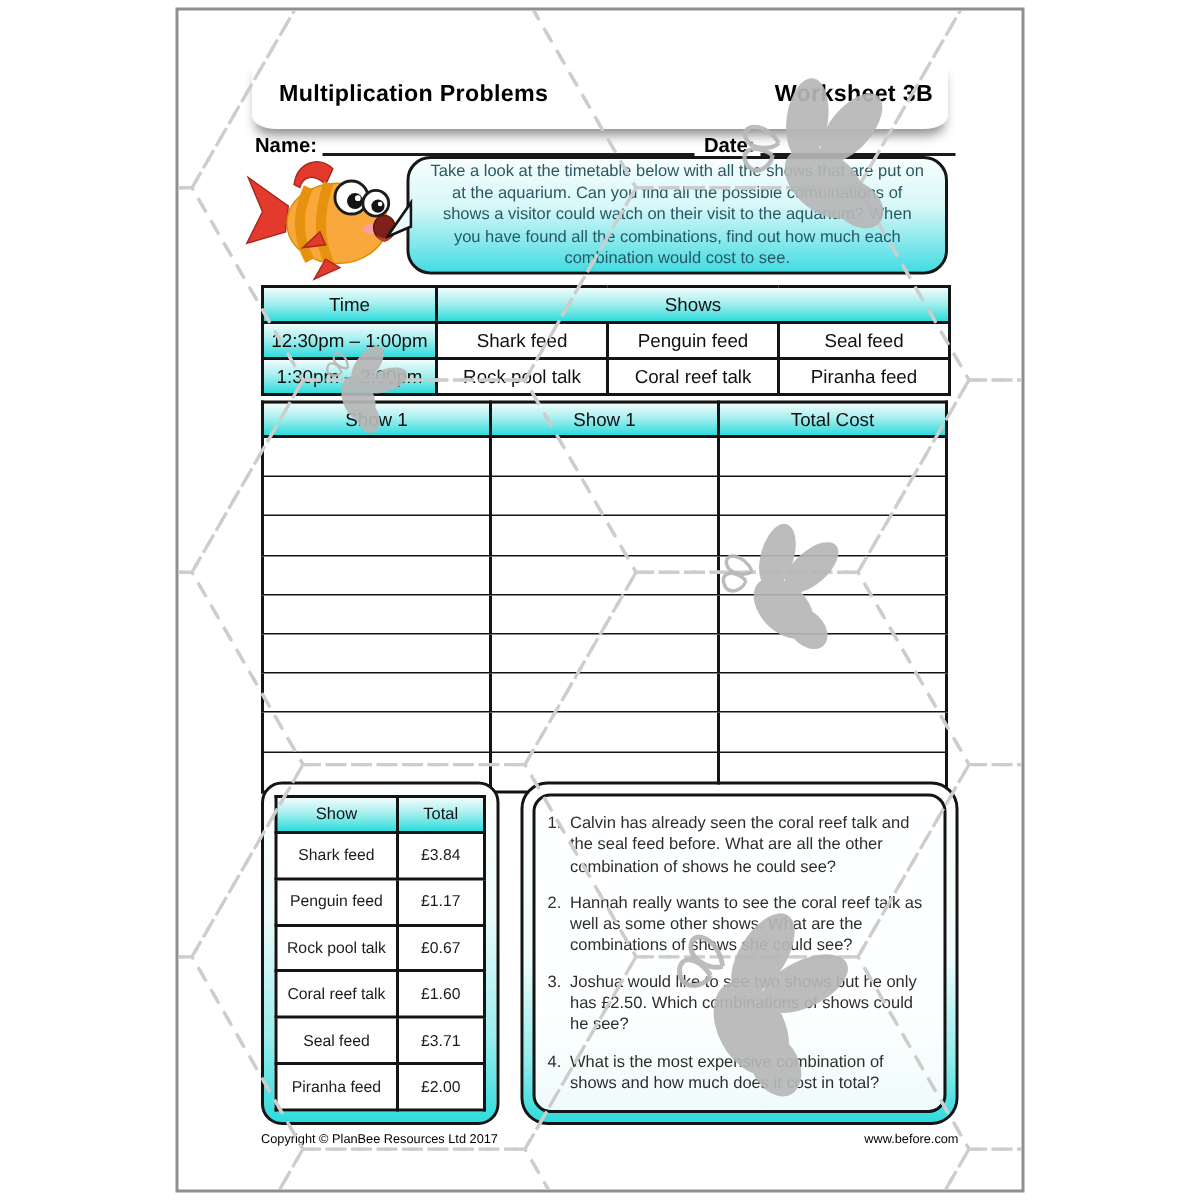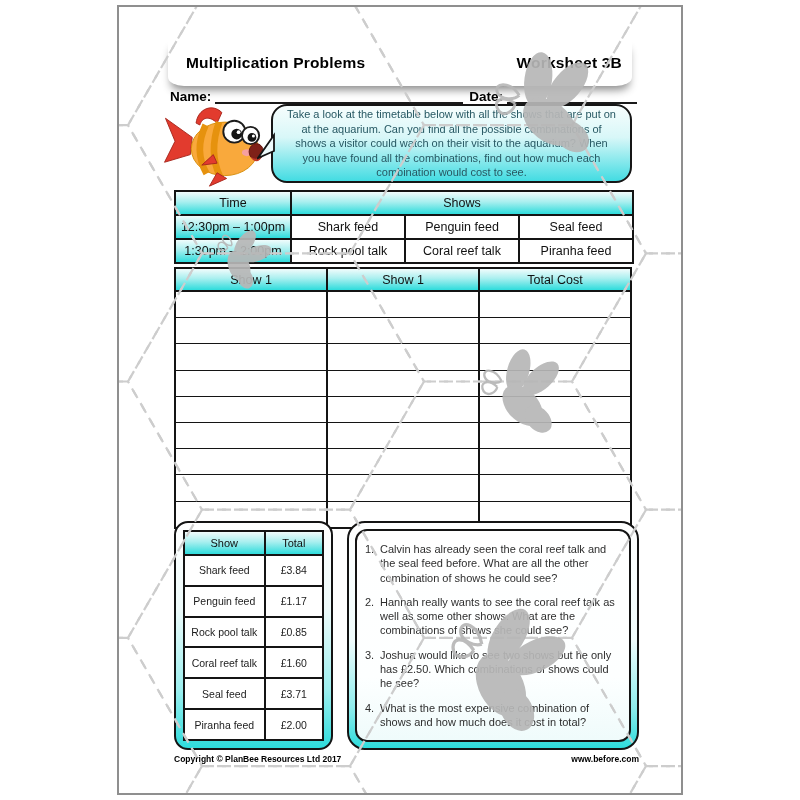--- a/index.html
+++ b/index.html
@@ -75,21 +75,21 @@
     height:100%;box-sizing:border-box;border:2px solid #141414;border-radius:12px;
     background:linear-gradient(180deg,#ffffff 0%,#fdffff 70%,#effbfb 100%);
     padding:11px 8px 5px 8px;display:flex;flex-direction:column;gap:10px;
   }
   .q{display:flex;font-size:11px;line-height:1.3;color:#2e2e2e;}
   .q-num{flex:0 0 15px;}
   .q-text{flex:1;}
 
   .footer{
     position:absolute;left:55px;top:747px;width:465px;display:flex;justify-content:space-between;
-    font-weight:bold;font-size:8.5px;color:#000;z-index:1;
+    font-weight:normal;font-size:8.5px;color:#000;z-index:1;
   }
   .watermark{position:absolute;left:0;top:0;width:562px;height:786px;z-index:9;pointer-events:none;}
 </style>
 </head>
 <body>
 
 <div class="frame">
 
   <div class="header-band">
     <span class="doc-title">Multiplication Problems</span>
@@ -238,21 +238,21 @@
           <tr>
             <td>Shark feed</td>
             <td>£3.84</td>
           </tr>
           <tr>
             <td>Penguin feed</td>
             <td>£1.17</td>
           </tr>
           <tr>
             <td>Rock pool talk</td>
-            <td>£0.85</td>
+            <td>£0.67</td>
           </tr>
           <tr>
             <td>Coral reef talk</td>
             <td>£1.60</td>
           </tr>
           <tr>
             <td>Seal feed</td>
             <td>£3.71</td>
           </tr>
           <tr>

